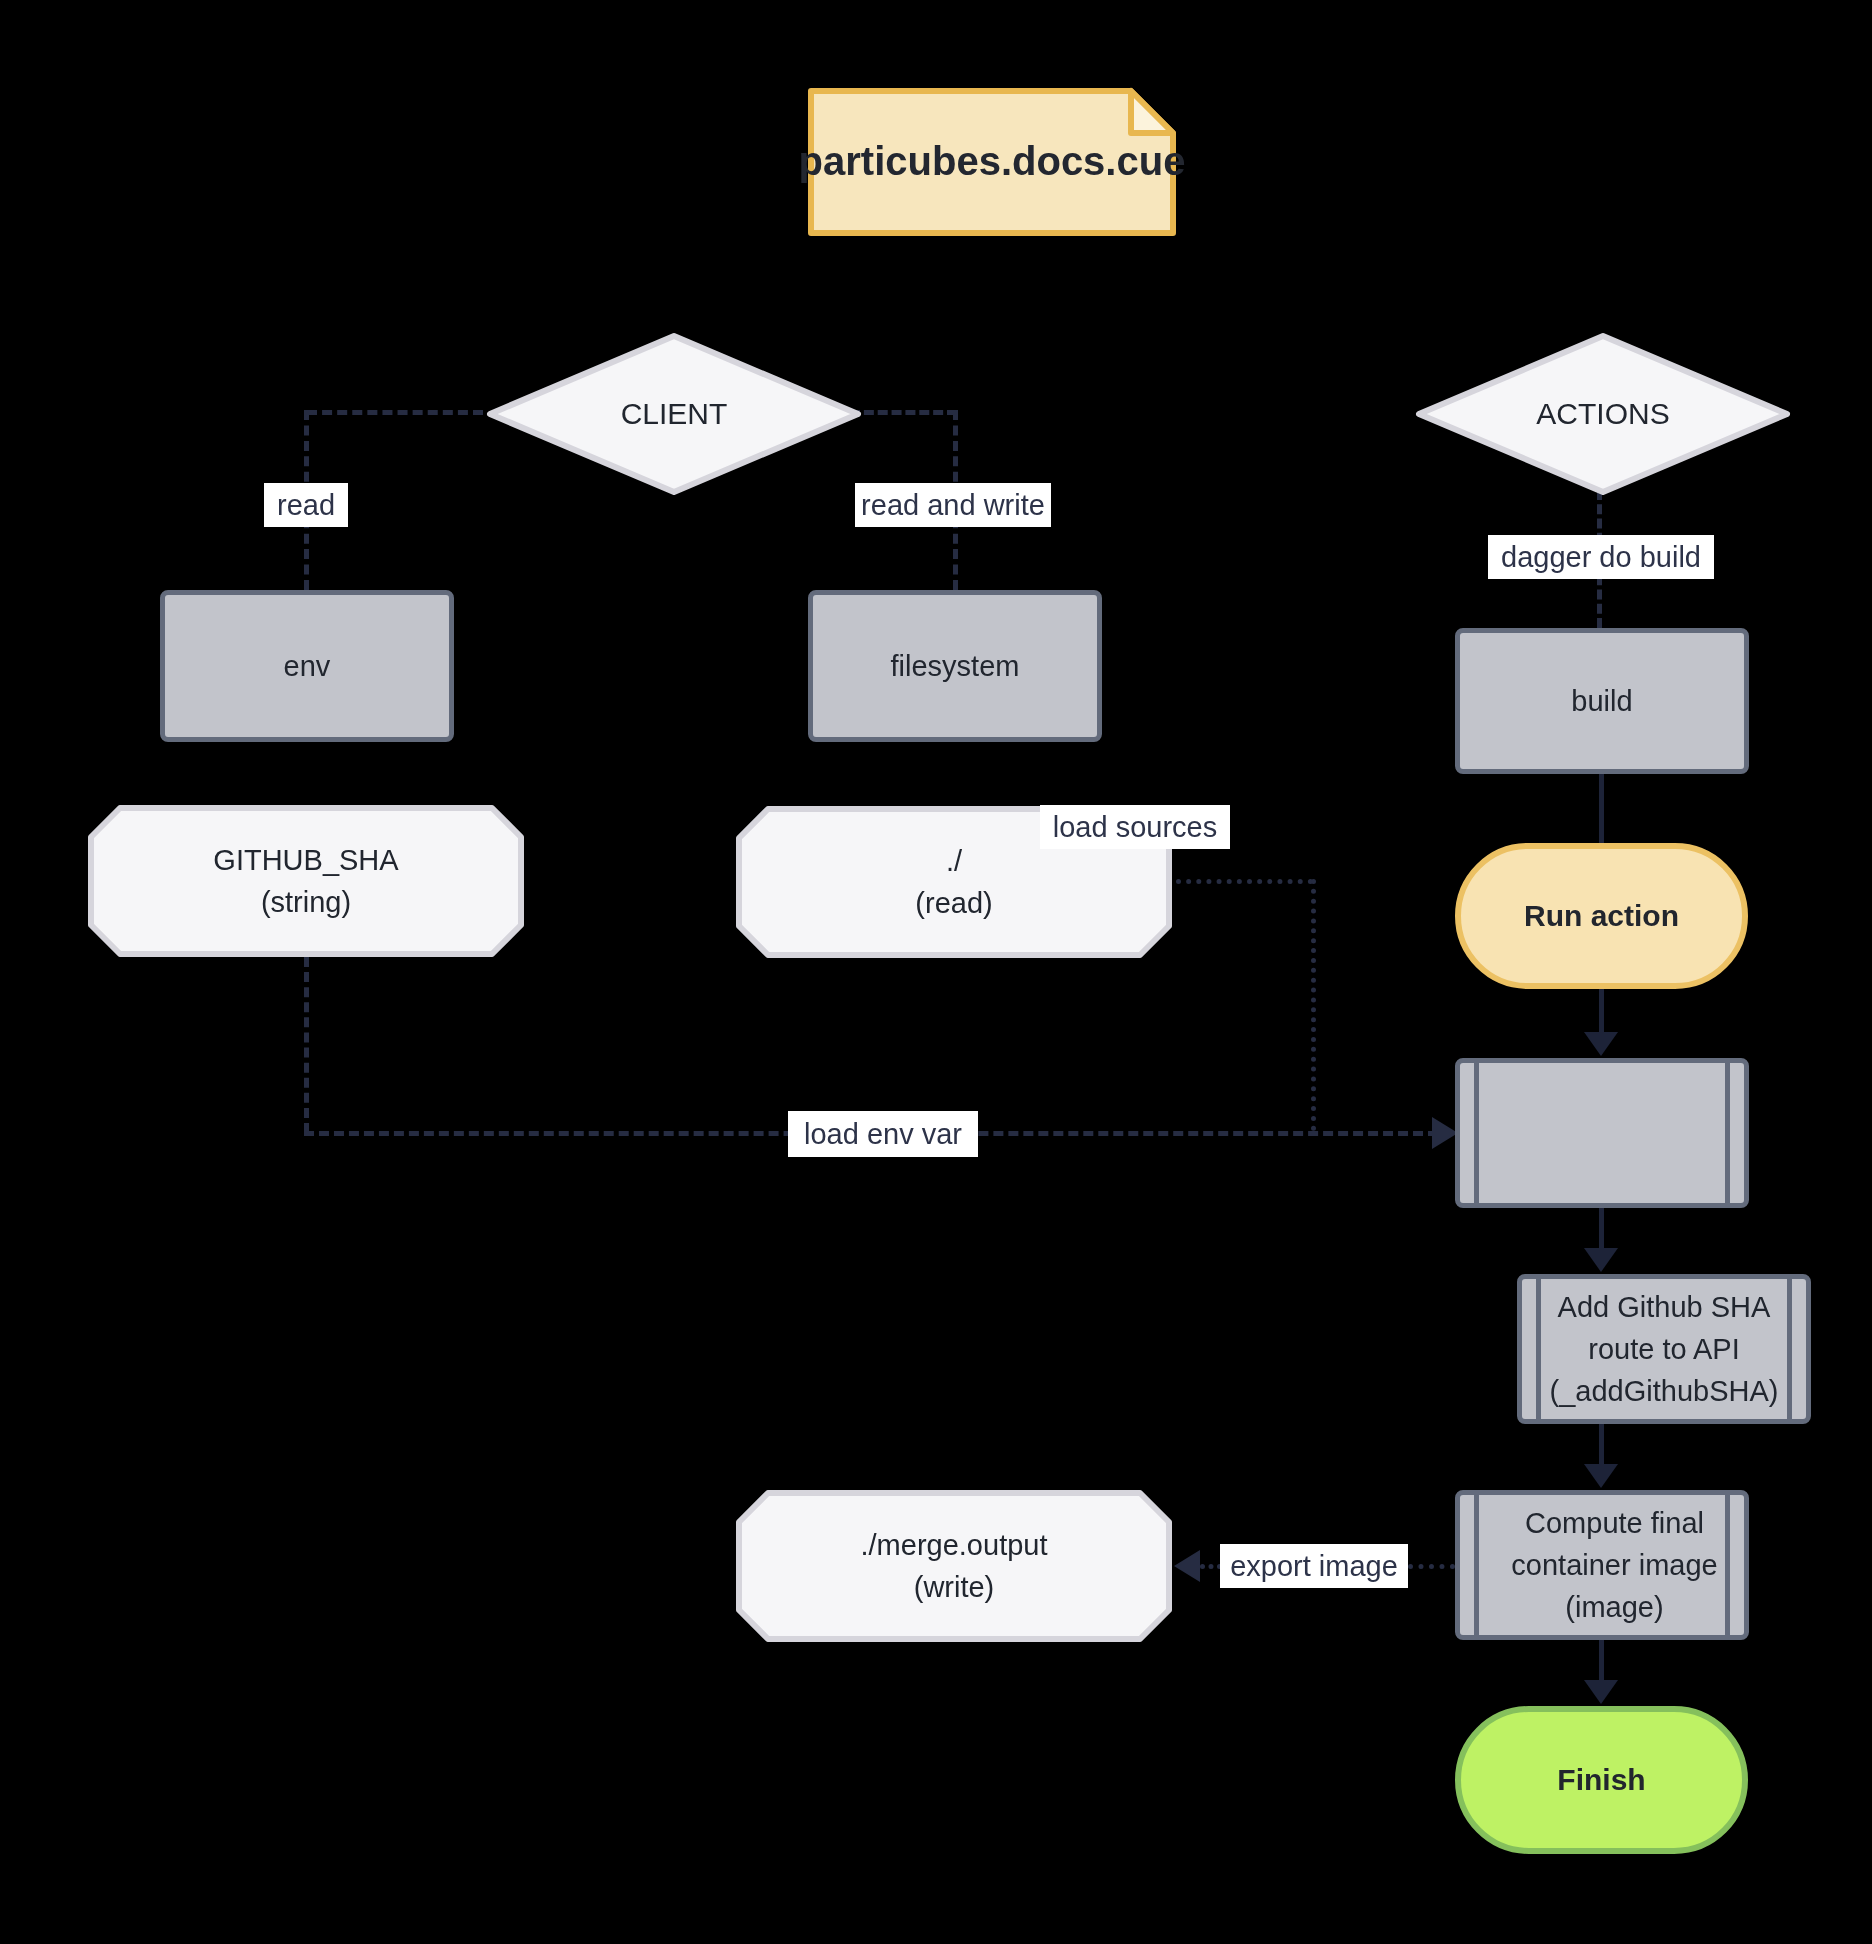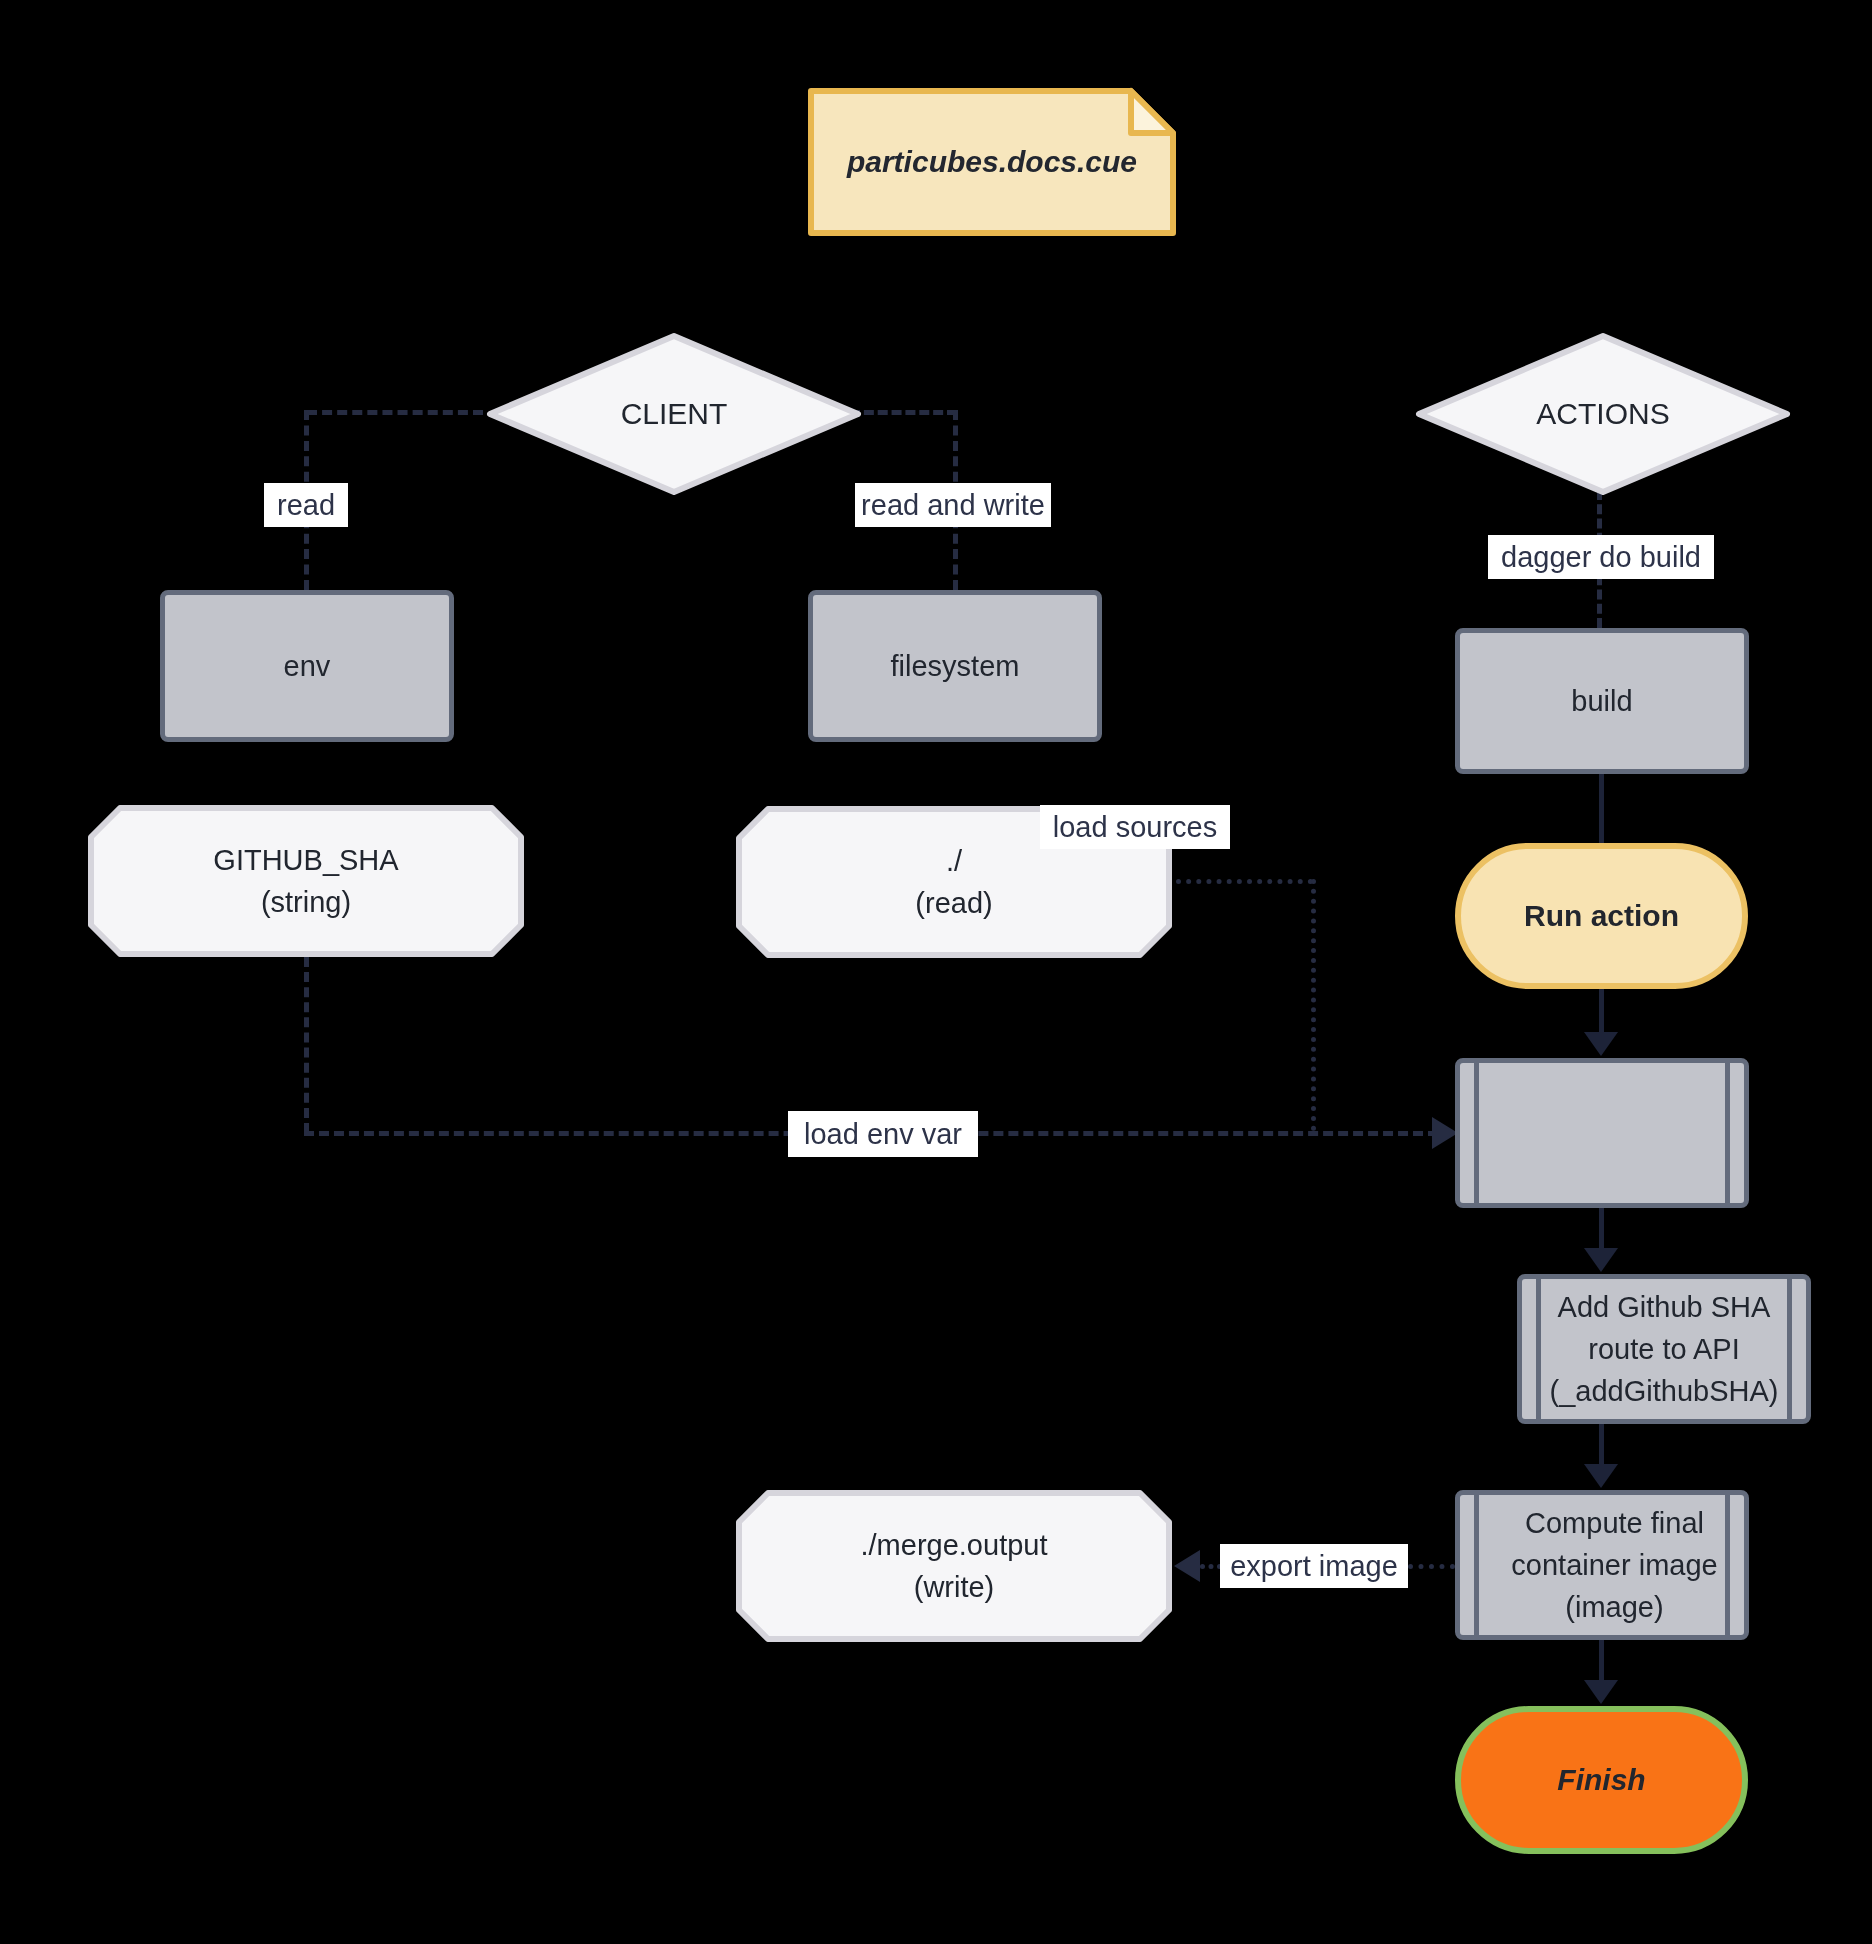--- a/index.html
+++ b/index.html
@@ -16,28 +16,28 @@
     position:absolute;background:#c2c4cb;border:5px solid #636b7c;border-radius:8px;
     display:flex;align-items:center;justify-content:center;text-align:center;
     color:#21262f;font-size:29px;line-height:1.45;white-space:pre-line;box-sizing:border-box;
   }
   .sub-bar{position:absolute;top:0;bottom:0;width:5px;background:#636b7c;}
   .terminal{
     position:absolute;display:flex;align-items:center;justify-content:center;text-align:center;
     font-size:30px;font-weight:bold;color:#22262e;box-sizing:border-box;
   }
   .run{background:#f8e3b2;border:6px solid #ecc163;border-radius:73px;}
-  .finish{background:#f97316;border:6px solid #85c05c;border-radius:74px;font-style:italic;}
+  .finish{background:#bef264;border:6px solid #85c05c;border-radius:74px;}
   .elabel{
     position:absolute;background:#ffffff;color:#2d3349;font-size:29px;
     display:flex;align-items:center;justify-content:center;text-align:center;white-space:nowrap;
   }
   .note-text{
     position:absolute;inset:0;display:flex;align-items:center;justify-content:center;
-    font-size:30px;font-weight:bold;font-style:italic;color:#232730;
+    font-size:40px;font-weight:bold;color:#232730;
   }
   .hdash{position:absolute;height:0;border-top:5px dashed #262c42;}
   .vdash{position:absolute;width:0;border-left:5px dashed #262c42;}
   .hdot{position:absolute;height:0;border-top:5px dotted #262c42;}
   .vdot{position:absolute;width:0;border-left:5px dotted #262c42;}
   .vsolid{position:absolute;width:5px;background:#1d2338;}
   .arr{position:absolute;width:0;height:0;}
   .arr-down{border-left:17px solid transparent;border-right:17px solid transparent;border-top:24px solid #1d2338;}
   .arr-right{border-top:16px solid transparent;border-bottom:16px solid transparent;border-left:26px solid #262c42;}
   .arr-left{border-top:16px solid transparent;border-bottom:16px solid transparent;border-right:26px solid #262c42;}

